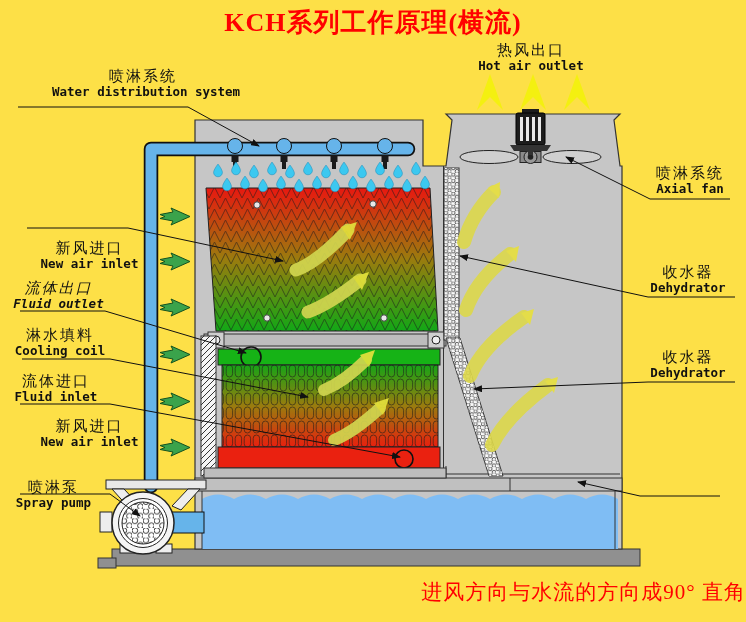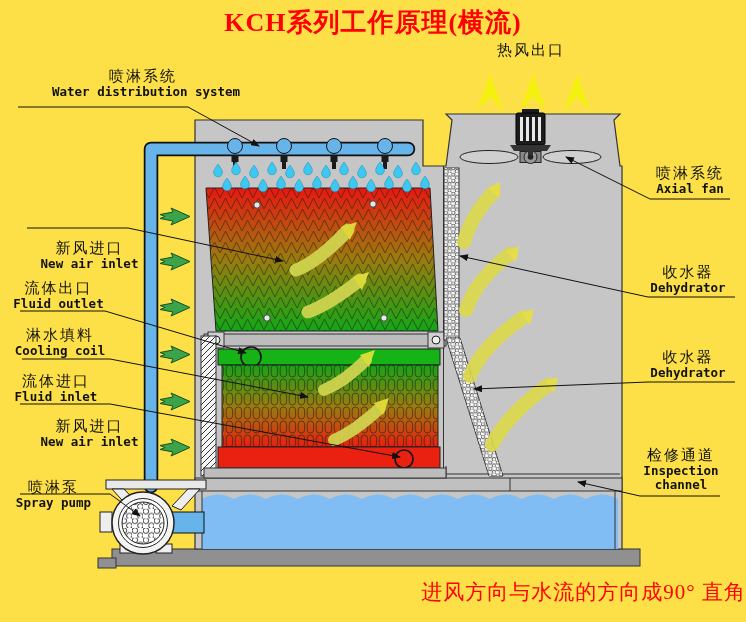--- a/index.html
+++ b/index.html
@@ -269,34 +269,35 @@
 
 <div class="title">KCH系列工作原理(横流)</div>
 
 <div class="lbl" style="left:8px;top:68px;width:182px;margin-left:44px;">
   <div class="zh">喷淋系统</div>
   <div class="en">Water distribution system</div>
 </div>
 
 <div class="lbl" style="left:455px;top:42px;width:152px;">
   <div class="zh">热风出口</div>
+  <div class="en">Hot air outlet</div>
 </div>
 
 <div class="lbl" style="left:640px;top:165px;width:100px;">
   <div class="zh">喷淋系统</div>
   <div class="en">Axial fan</div>
 </div>
 
 
 <div class="lbl" style="left:32px;top:240px;width:115px;">
   <div class="zh">新风进口</div>
   <div class="en">New air inlet</div>
 </div>
 
-<div class="lbl" style="left:6px;top:280px;width:105px;">
+<div class="lbl" style="left:6px;top:280px;width:105px;font-style:italic;">
   <div class="zh">流体出口</div>
   <div class="en">Fluid outlet</div>
 </div>
 
 <div class="lbl" style="left:638px;top:264px;width:100px;">
   <div class="zh">收水器</div>
   <div class="en">Dehydrator</div>
 </div>
 
 <div class="lbl" style="left:6px;top:327px;width:108px;">
@@ -312,25 +313,20 @@
 <div class="lbl" style="left:6px;top:373px;width:100px;text-align:center;">
   <div class="zh">流体进口</div>
   <div class="en">Fluid inlet</div>
 </div>
 
 <div class="lbl" style="left:32px;top:418px;width:115px;">
   <div class="zh">新风进口</div>
   <div class="en">New air inlet</div>
 </div>
 
-<div class="lbl" style="left:630px;top:447px;width:102px;">
-  <div class="zh">检修通道</div>
-  <div class="en">Inspection</div>
-  <div class="en">channel</div>
-</div>
 
 <div class="lbl" style="left:6px;top:439px;width:95px;margin-top:40px;">
   <div class="zh">喷淋泵</div>
   <div class="en">Spray pump</div>
 </div>
 
 <div class="caption">进风方向与水流的方向成90° 直角</div>
 
 </div>
 

